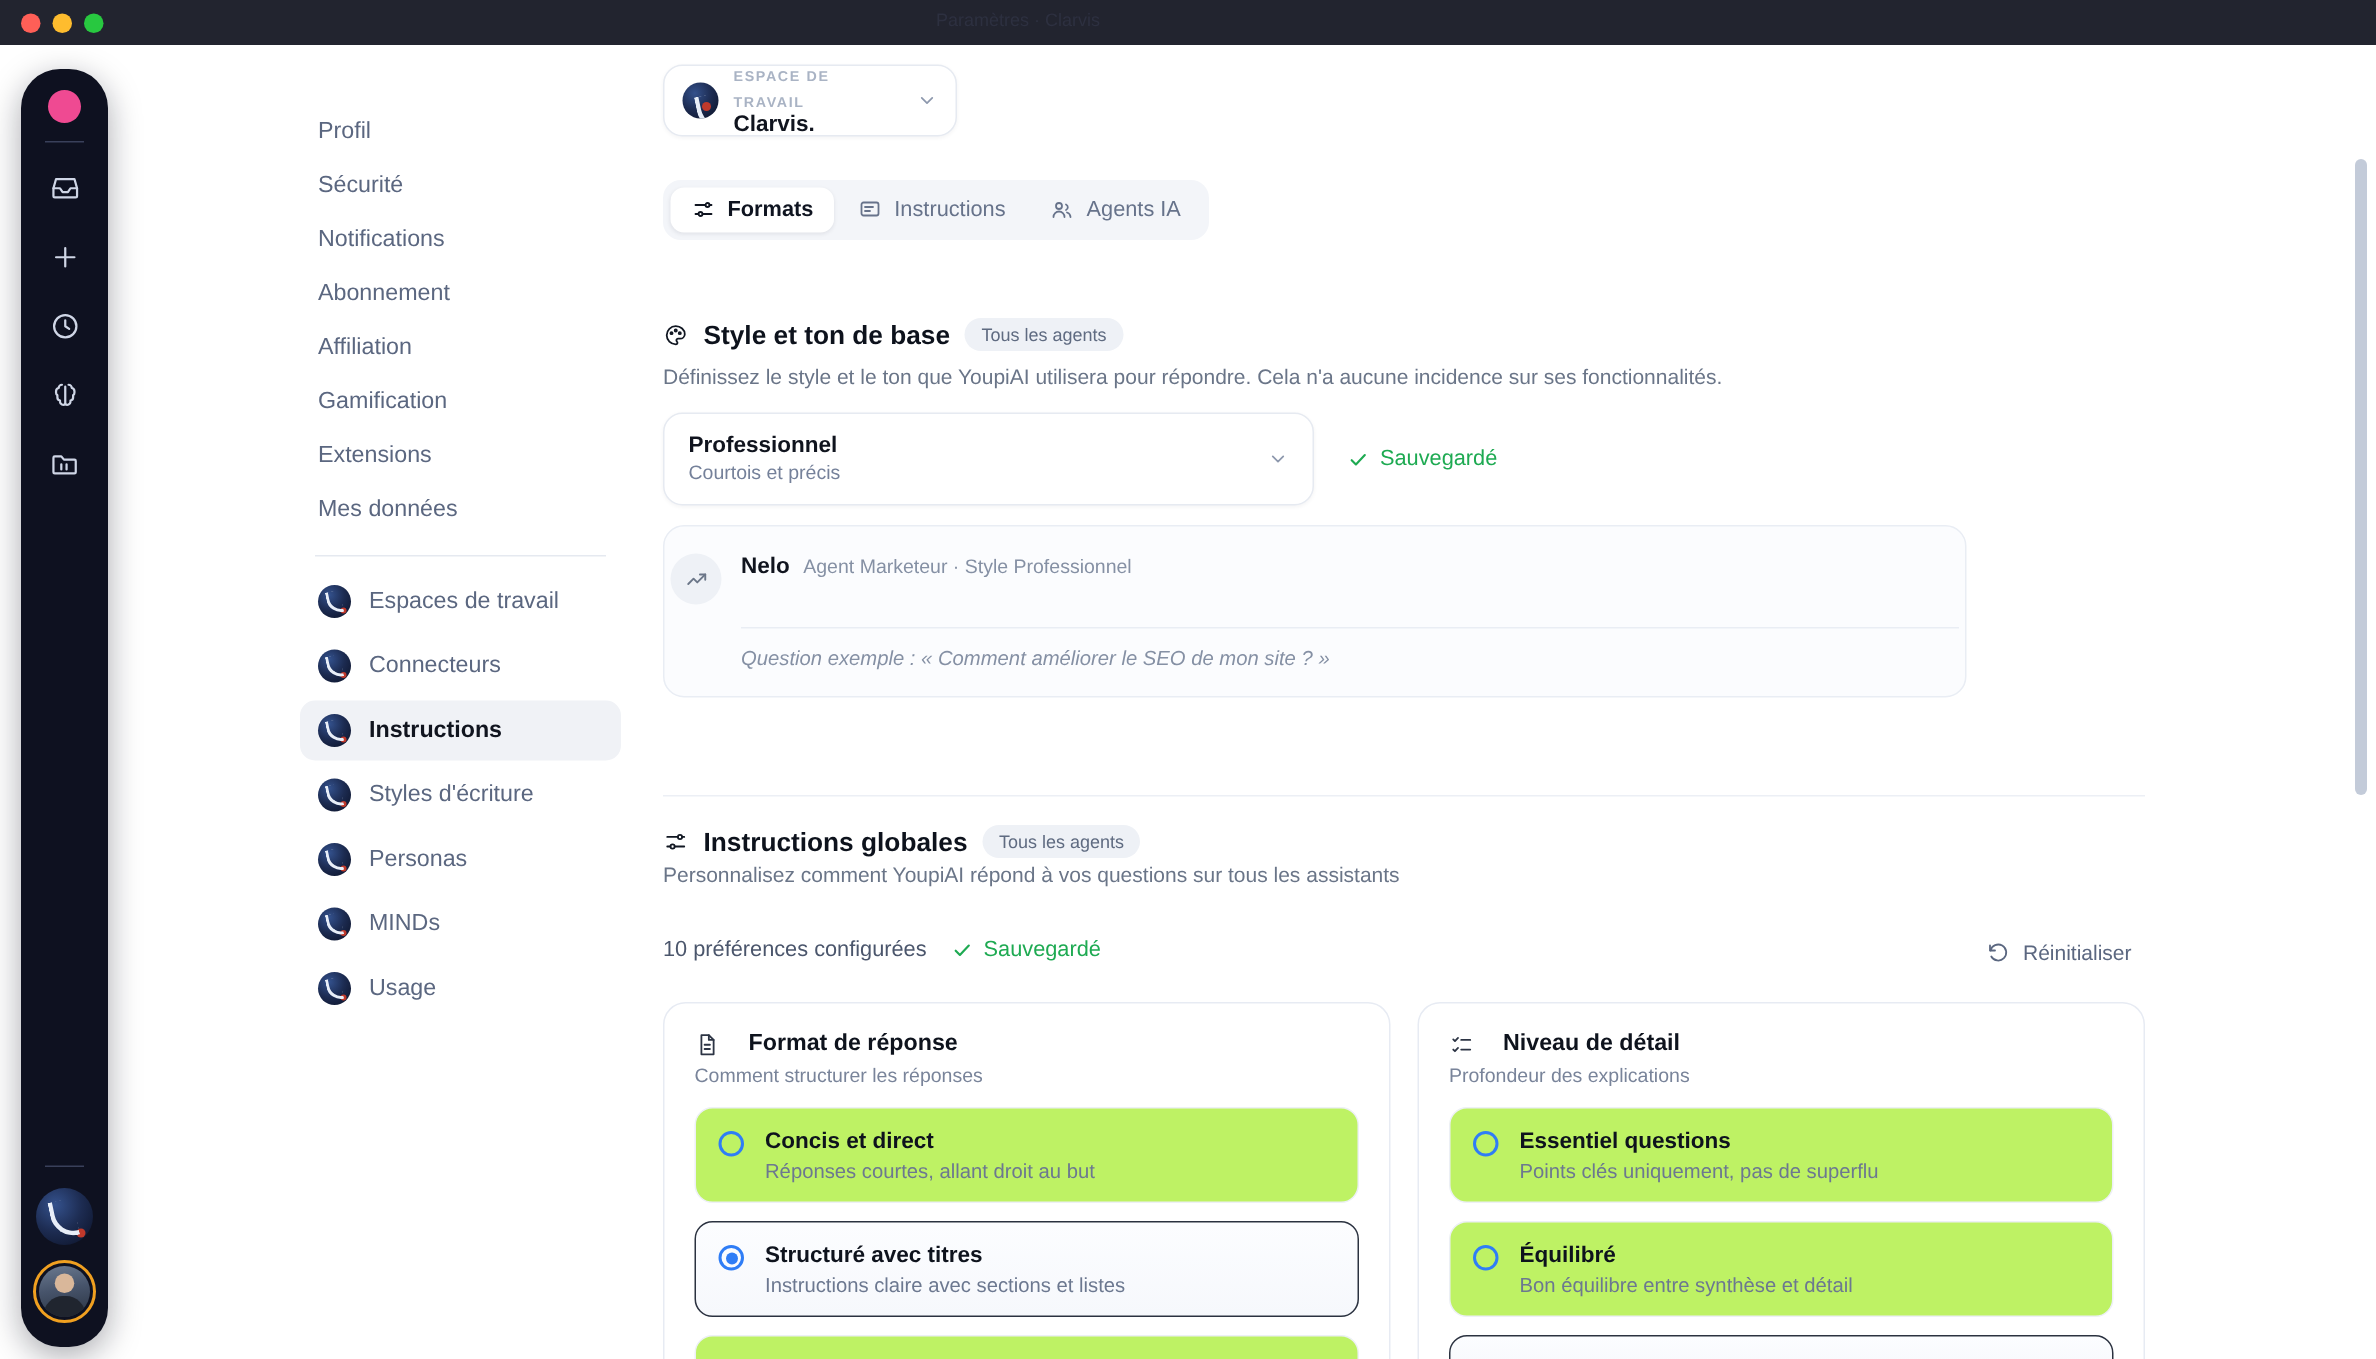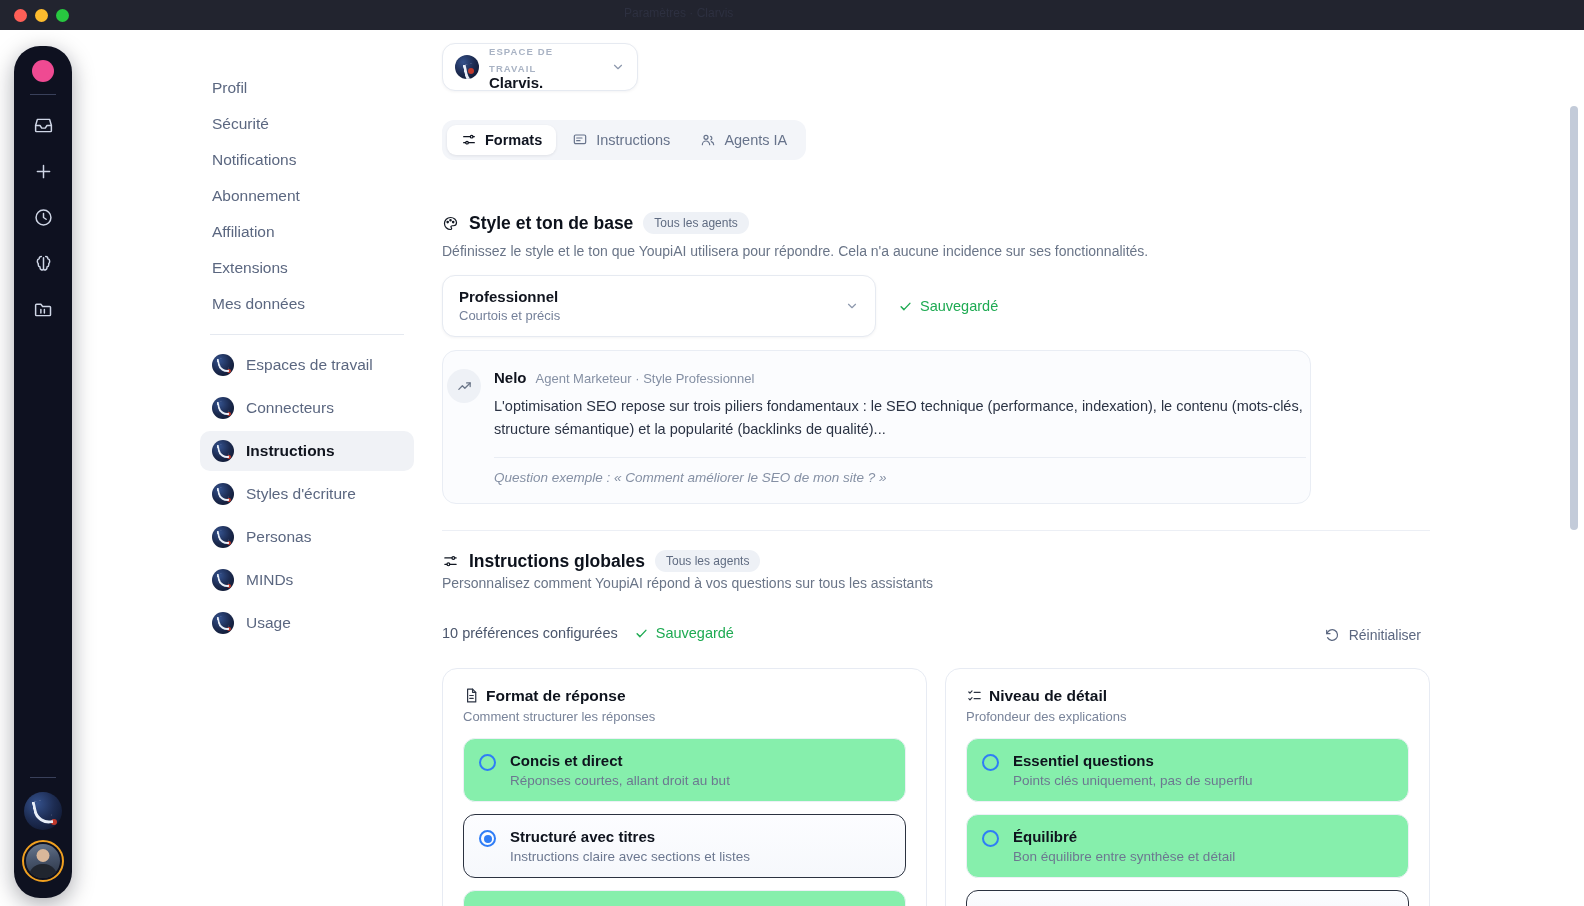--- a/index.html
+++ b/index.html
@@ -225,30 +225,30 @@
     padding: 5px 9px; border-radius: 8px;
   }
   .reset-btn svg { width: 16px; height: 16px; stroke: #5b6780; stroke-width: 1.8;
                    fill: none; stroke-linecap: round; stroke-linejoin: round; }
 
   .cards { position: absolute; left: 0; top: 638px; display: flex; gap: 18px; }
   .card {
     width: 485px; background: #fff;
     border: 1px solid #e7ebf3; border-radius: 15px; padding: 18px 20px;
   }
-  .card-head { display: flex; align-items: flex-start; gap: 6px; }
+  .card-head { display: flex; align-items: flex-end; gap: 19px; }
   .card-head svg { width: 17px; height: 17px; stroke: #2c3444; stroke-width: 1.7;
                    fill: none; stroke-linecap: round; stroke-linejoin: round; }
   .card-title { font-size: 15.5px; font-weight: 700; color: #0e131d; }
   .card-sub { font-size: 13px; color: #79849a; margin-top: 4px; margin-bottom: 14px; }
   .opt {
     display: flex; align-items: flex-start; gap: 14px;
     border: 1px solid #edf0f6; border-radius: 12px;
     padding: 13px 15px; margin-bottom: 12px; cursor: pointer;
-    background: #86efac;
+    background: #bef264;
   }
   .opt.selected {
     border: 1.8px solid #2b3240;
     background: linear-gradient(#fcfdff,#f6f8fc);
   }
   .radio {
     width: 17px; height: 17px; flex: 0 0 17px; margin-top: 2px;
     border: 2px solid #2f7df6; border-radius: 50%;
     display: flex; align-items: center; justify-content: center;
   }
@@ -321,20 +321,21 @@
       </div>
     </div>
   </div>
 
   <div class="nav">
     <div class="nav-item">Profil</div>
     <div class="nav-item">Sécurité</div>
     <div class="nav-item">Notifications</div>
     <div class="nav-item">Abonnement</div>
     <div class="nav-item">Affiliation</div>
+    <div class="nav-item">Gamification</div>
     <div class="nav-item">Extensions</div>
     <div class="nav-item">Mes données</div>
 
     <div class="nav-sep"></div>
 
     <div class="nav-item sub">
       <span class="mini-orb">
           <span class="d"></span>
         </span>
       <span>Espaces de travail</span>
@@ -455,21 +456,20 @@
           <svg viewBox="0 0 24 24">
               <path d="M4 16l5-5 3.5 3.5L20 7"></path>
               <path d="M15 7h5v5"></path>
             </svg>
         </div>
         <div style="flex:1">
           <div style="display:flex;align-items:baseline;gap:9px">
             <span class="pv-name">Nelo</span>
             <span class="pv-meta">Agent Marketeur · Style Professionnel</span>
           </div>
-          <div class="pv-body">L'optimisation SEO repose sur trois piliers fondamentaux : le SEO technique (performance, indexation), le contenu (mots-clés, structure sémantique) et la popularité (backlinks de qualité)...</div>
         </div>
       </div>
       <div class="pv-div"></div>
       <div class="pv-q">Question exemple : « Comment améliorer le SEO de mon site ? »</div>
     </div>
 
     <div class="hr"></div>
 
     <div class="sec-head" style="top:520px">
       <svg viewBox="0 0 24 24">

